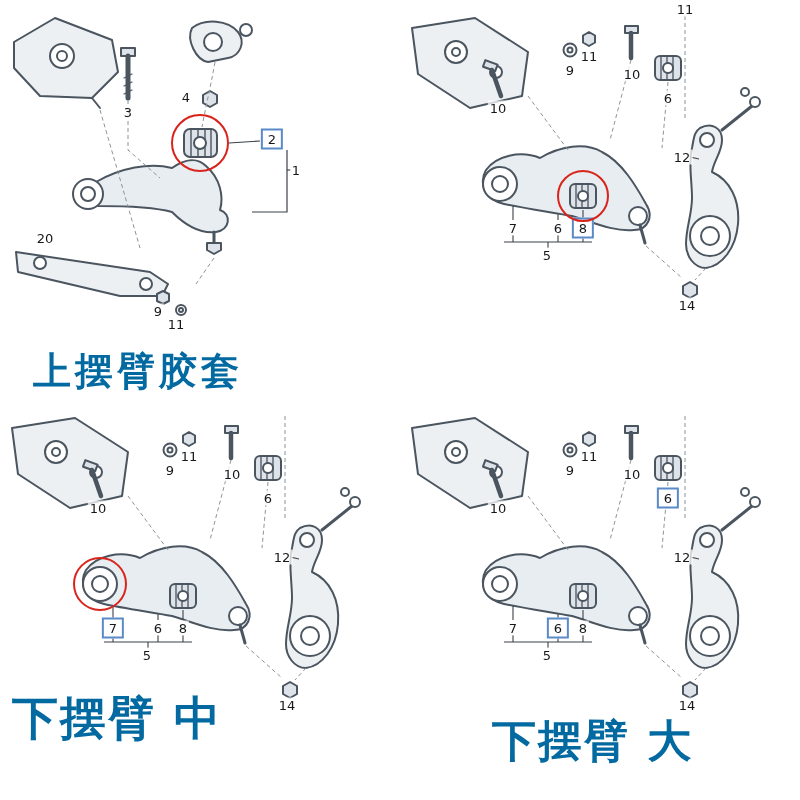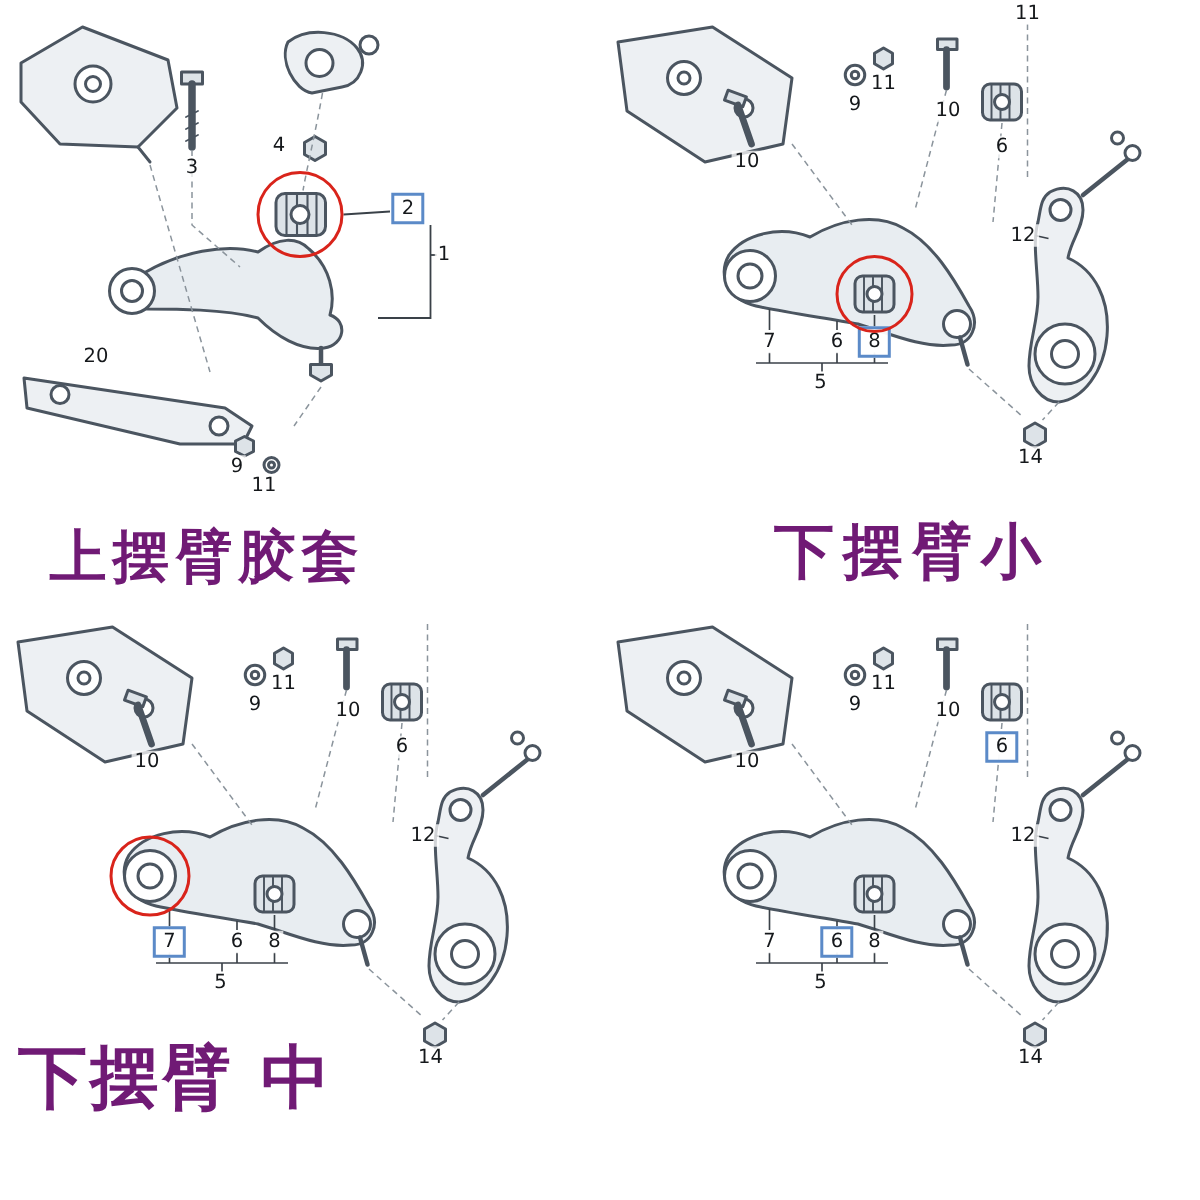--- a/index.html
+++ b/index.html
@@ -22,21 +22,21 @@
   }
   .callout.boxed {
     border: 2px solid var(--box, #5b8ac8);
     background: rgba(255,255,255,.95); padding: 2px 5px;
   }
   .red-circle {
     position: absolute; border: 2.5px solid var(--hl, #d93026);
     border-radius: 50%; background: transparent;
   }
   .label {
-    position: absolute; font-weight: 900; color: #701a75; white-space: nowrap;
+    position: absolute; font-weight: 900; color: #0369a1; white-space: nowrap;
     font-family: "DejaVu Sans", "Liberation Sans", sans-serif;
   }
   .q0 .label { left: 33px;  top: 346px; font-size: 38px; letter-spacing: 4px; }
   .q1 .label { left: 116px; top: 340px; font-size: 40px; letter-spacing: 6px; }
   .q2 .label { left: 12px;  top: 288px; font-size: 46px; letter-spacing: 2px; }
   .q3 .label { left: 92px;  top: 312px; font-size: 44px; letter-spacing: 2px; }
   .defs-holder { position: absolute; width: 0; height: 0; overflow: hidden; }
 </style>
 </head>
 <body>
@@ -161,21 +161,21 @@
 
   <section class="quadrant q0">
     <svg class="art" viewBox="0 0 400 400">
         <use href="#sym-upper-arm"></use>
       </svg>
     <div class="callout-layer">
         <span class="callout" style="left: 128px; top: 112px;">3</span>
         <span class="callout" style="left: 186px; top: 97px;">4</span>
         <span class="callout boxed" style="left: 272px; top: 139px;">2</span>
         <span class="callout" style="left: 296px; top: 170px;">1</span>
-        <span class="callout" style="left: 64px; top: 238px;">20</span>
+        <span class="callout" style="left: 45px; top: 238px;">20</span>
         <span class="callout" style="left: 158px; top: 311px;">9</span>
         <span class="callout" style="left: 176px; top: 324px;">11</span>
         <div class="red-circle" style="left: 171px; top: 114px; height: 58px; width: 58px;"></div>
       </div>
     <div class="label">上摆臂胶套</div>
   </section>
 
   <section class="quadrant q1">
     <svg class="art" viewBox="0 0 400 400">
         <use href="#sym-lower-arm"></use>
@@ -188,21 +188,20 @@
         <span class="callout" style="left: 268px; top: 98px;">6</span>
         <span class="callout" style="left: 98px; top: 108px;">10</span>
         <span class="callout" style="left: 113px; top: 228px;">7</span>
         <span class="callout" style="left: 158px; top: 228px;">6</span>
         <span class="callout boxed" style="left: 183px; top: 228px;">8</span>
         <span class="callout" style="left: 147px; top: 255px;">5</span>
         <span class="callout" style="left: 282px; top: 157px;">12</span>
         <span class="callout" style="left: 287px; top: 305px;">14</span>
         <div class="red-circle" style="left: 157px; top: 170px; height: 52px; width: 52px;"></div>
       </div>
-    <div class="label">下摆臂小</div>
   </section>
 
   <section class="quadrant q2">
     <svg class="art" viewBox="0 0 400 400">
         <use href="#sym-lower-arm"></use>
       </svg>
     <div class="callout-layer">
         <span class="callout" style="left: 170px; top: 70px;">9</span>
         <span class="callout" style="left: 189px; top: 56px;">11</span>
         <span class="callout" style="left: 232px; top: 74px;">10</span>
@@ -229,15 +228,16 @@
         <span class="callout" style="left: 232px; top: 74px;">10</span>
         <span class="callout boxed" style="left: 268px; top: 98px;">6</span>
         <span class="callout" style="left: 98px; top: 108px;">10</span>
         <span class="callout" style="left: 113px; top: 228px;">7</span>
         <span class="callout boxed" style="left: 158px; top: 228px;">6</span>
         <span class="callout" style="left: 183px; top: 228px;">8</span>
         <span class="callout" style="left: 147px; top: 255px;">5</span>
         <span class="callout" style="left: 282px; top: 157px;">12</span>
         <span class="callout" style="left: 287px; top: 305px;">14</span>
       </div>
+    <div class="label">下摆臂 大</div>
   </section>
 
 </div>
 
 </body></html>

